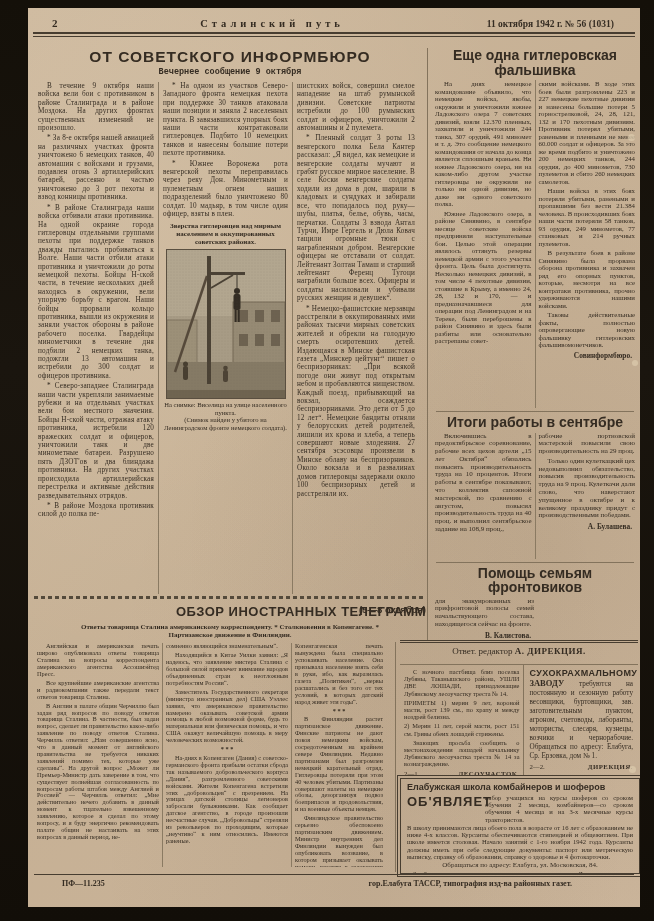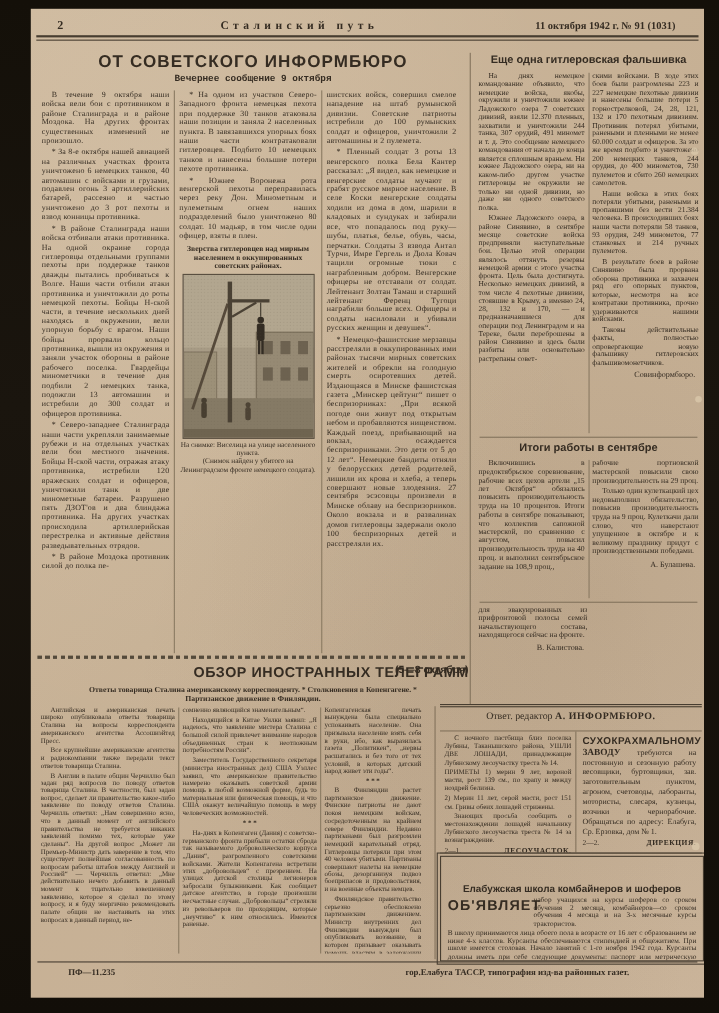--- a/index.html
+++ b/index.html
@@ -50,71 +50,71 @@
   .obzor-date{position:absolute;right:0;top:2px;font-size:9.5px;}
   .obzor-sub{font-weight:bold;font-size:7px;line-height:8.2px;text-align:center;margin:3px 26px 0 26px;}
   .cols3b{display:flex;margin-top:4px;height:224px;overflow:hidden;}
   .colb{overflow:hidden;padding:0 3px;}
   .b1{width:122px;} .b2{width:122px;} .b3{width:88px;}
   .colb + .colb{border-left:1px solid #8a7a62;}
   .colb .para{font-size:6.3px;line-height:6.9px;letter-spacing:0;}
   
   #main-vrule{position:absolute;left:399px;top:40px;width:1px;height:592px;background:#83735c;}
   #right-top{position:absolute;left:404px;top:38px;width:206px;}
-  .r-head2{font-family:"Liberation Sans",sans-serif;font-weight:bold;font-size:10px;line-height:14.5px;text-align:center;margin:2px 6px 3px;}
+  .r-head2{font-family:"Liberation Sans",sans-serif;font-weight:bold;font-size:14px;line-height:14.5px;text-align:center;margin:2px 6px 3px;}
   .cols2{display:flex;overflow:hidden;}
   .rcol{width:99px;padding:0 3px;overflow:hidden;}
   .rcol + .rcol{border-left:1px solid #8a7a62;}
   .h-falsh{height:328px;}
   .h-falsh .para{font-size:6.8px;line-height:7.5px;letter-spacing:0;}
   .h-itogi{height:126px;}
   .h-pom{height:52px;}
   .h-itogi .para,.h-pom .para{font-size:7px;line-height:7.8px;letter-spacing:0;}
-  .sig{text-align:right;font-weight:normal;font-size:7.4px;margin-top:2px;padding-right:3px;}
+  .sig{text-align:right;font-weight:bold;font-size:7.4px;margin-top:2px;padding-right:3px;}
   .art-rule{border-top:1px solid #83735c;margin:3px 4px;}
   
   #editor-block{position:absolute;left:372px;top:632px;width:238px;border-top:3px double #473d30;padding-top:3px;}
   .editor-line{text-align:center;font-size:9px;}
   .editor-line b{letter-spacing:0.5px;}
   #ads-vrule{position:absolute;left:367px;top:634px;width:1px;height:230px;background:#83735c;}
   #ads-row{position:absolute;left:372px;top:656px;width:238px;height:110px;display:flex;border-top:1px solid #83735c;border-bottom:1px solid #83735c;}
   .ad{overflow:hidden;}
   .ad-horses{width:116px;padding:3px 4px;border-right:1px solid #83735c;}
   .ad-horses .para{font-size:6.4px;line-height:7.2px;letter-spacing:0;}
   .ad-starch{width:104px;padding:3px 5px;}
   .starch-word1{font-family:"Liberation Sans",sans-serif;font-weight:bold;font-size:9px;text-align:center;letter-spacing:0.4px;}
   .starch-body{font-size:7.2px;line-height:9px;text-align:justify;margin-top:1px;}
   .starch-body b{font-size:8.5px;}
   .ad-footer{display:flex;justify-content:space-between;font-size:6.8px;margin-top:2px;}
   .ad-footer .r{font-weight:bold;letter-spacing:0.5px;}
   
   #school-box{position:absolute;left:372px;top:770px;width:226px;height:88px;
     border:1px solid #473d30;outline:1px solid #473d30;outline-offset:2px;padding:3px 6px;overflow:hidden;}
-  .school-title{font-family:"Liberation Sans",sans-serif;font-weight:bold;font-size:9px;text-align:center;margin-top:21px;}
+  .school-title{font-family:"Liberation Sans",sans-serif;font-weight:bold;font-size:9px;}
   .school-row{display:flex;margin-top:2px;}
   .school-announce{font-family:"Liberation Sans",sans-serif;font-weight:bold;font-size:13px;letter-spacing:1px;width:78px;flex:none;}
   .school-lead{flex:1;font-size:6.6px;line-height:7.2px;text-align:justify;}
   .school-body{font-size:6.6px;line-height:7.3px;text-align:justify;margin-top:1px;}
   .school-address{font-size:7px;text-align:center;margin-top:1px;}
   .school-footer{display:flex;justify-content:space-between;font-size:7px;margin-top:1px;padding:0 6px;}
   .school-footer .r{letter-spacing:2px;}
   
   #page-footer{position:absolute;left:6px;right:6px;top:866px;border-top:1.5px solid #473d30;display:flex;padding-top:4px;font-weight:bold;font-size:8px;}
   #page-footer .fl{margin-left:28px;}
   #page-footer .fr{margin-left:auto;margin-right:62px;}
 </style>
 </head>
 <body>
 
 <div class="page">
 
   <div class="mast">
     <span class="pg">2</span>
     <span class="mtitle">Сталинский путь</span>
-    <span class="mdate">11 октября 1942 г. № 91 (1031)</span>
+    <span class="mdate">11 октября 1942 г. № 56 (1031)</span>
   </div>
   <div class="mast-rule"></div>
 
   <div id="left-top">
     <div class="h1">ОТ СОВЕТСКОГО ИНФОРМБЮРО</div>
     <div class="h1sub">Вечернее сообщение 9 октября</div>
     <div class="cols3">
       <div class="col c1">
           <p class="para">В течение 9 октября наши войска вели бои с противником в районе Сталинграда и в районе Моздока. На других фронтах существенных изменений не произошло.</p>
           <p class="para">* За 8-е октября нашей авиацией на различных участках фронта уничтожено 6 немецких танков, 40 автомашин с войсками и грузами, подавлен огонь 3 артиллерийских батарей, рассеяно и частью уничтожено до 3 рот пехоты и взвод конницы противника.</p>
@@ -236,34 +236,35 @@
         </div>
       <div class="rcol">
         <div>
             <p class="para cont">рабочие портновской мастерской повысили свою производительность на 29 проц.</p>
             <p class="para">Только один кулеткацкий цех недовыполнил обязательство, повысив производительность труда на 9 проц. Кулеткачи дали слово, что наверстают упущенное в октябре и к великому празднику придут с производственными победами.</p>
           </div>
         <div class="sig">А. Булашева.</div>
       </div>
     </div>
     <div class="art-rule"></div>
+    <div class="r-head2">Помощь семьям фронтовиков</div>
     <div class="cols2 h-pom">
       <div class="rcol">
         <div>
             <p class="para cont">для эвакуированных из прифронтовой полосы семей начальствующего состава, находящегося сейчас на фронте.</p>
           </div>
         <div class="sig">В. Калистова.</div>
       </div>
     </div>
   </div>
 
   <div id="editor-block">
     <div class="editor-line">
       <span>Ответ. редактор</span>
-      <b>А. ИНФОРМБЮРО.</b>
+      <b>А. ДИРЕКЦИЯ.</b>
     </div>
   </div>
 
   <div id="ads-vrule"></div>
 
   <div id="ads-row">
     <div class="ad ad-horses">
       <div>
           <p class="para">С ночного пастбища близ поселка Лубяны, Таканышского района, УШЛИ ДВЕ ЛОШАДИ, принадлежащие Лубянскому лесоучастку треста № 14.</p>
           <p class="para cont">ПРИМЕТЫ 1) мерин 9 лет, вороной масти, рост 139 см., по храпу и между ноздрей белизна.</p>

